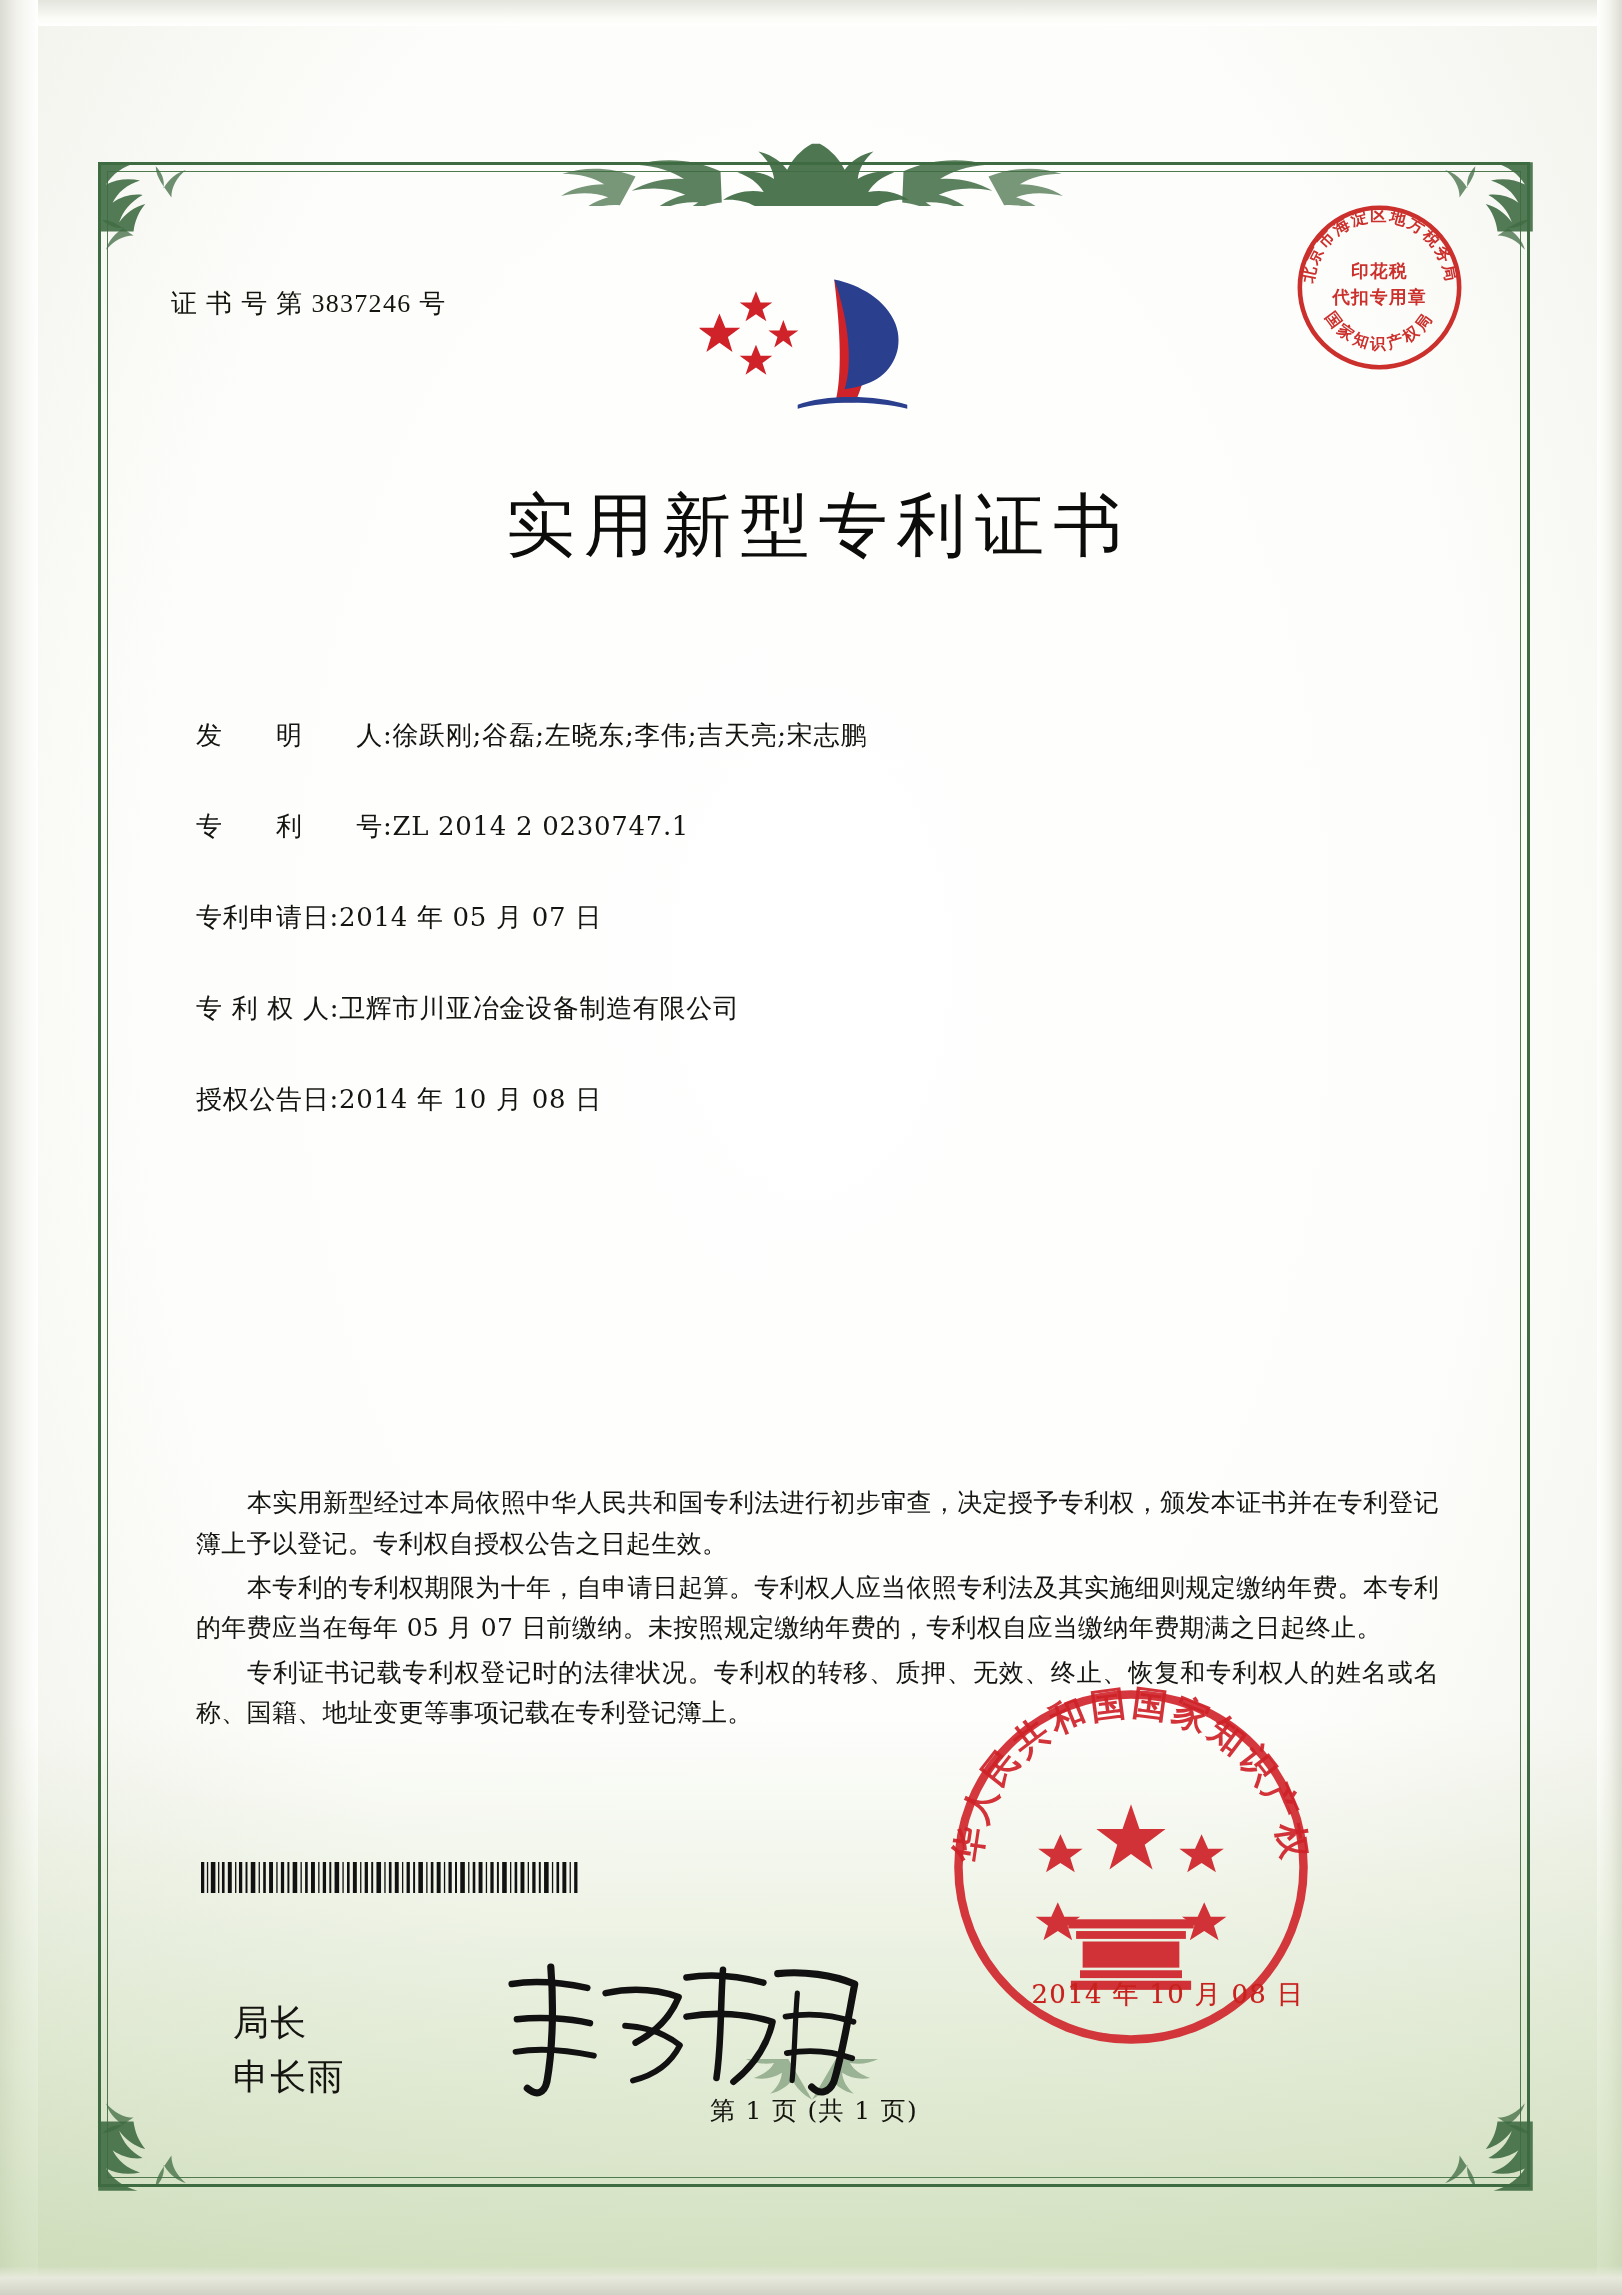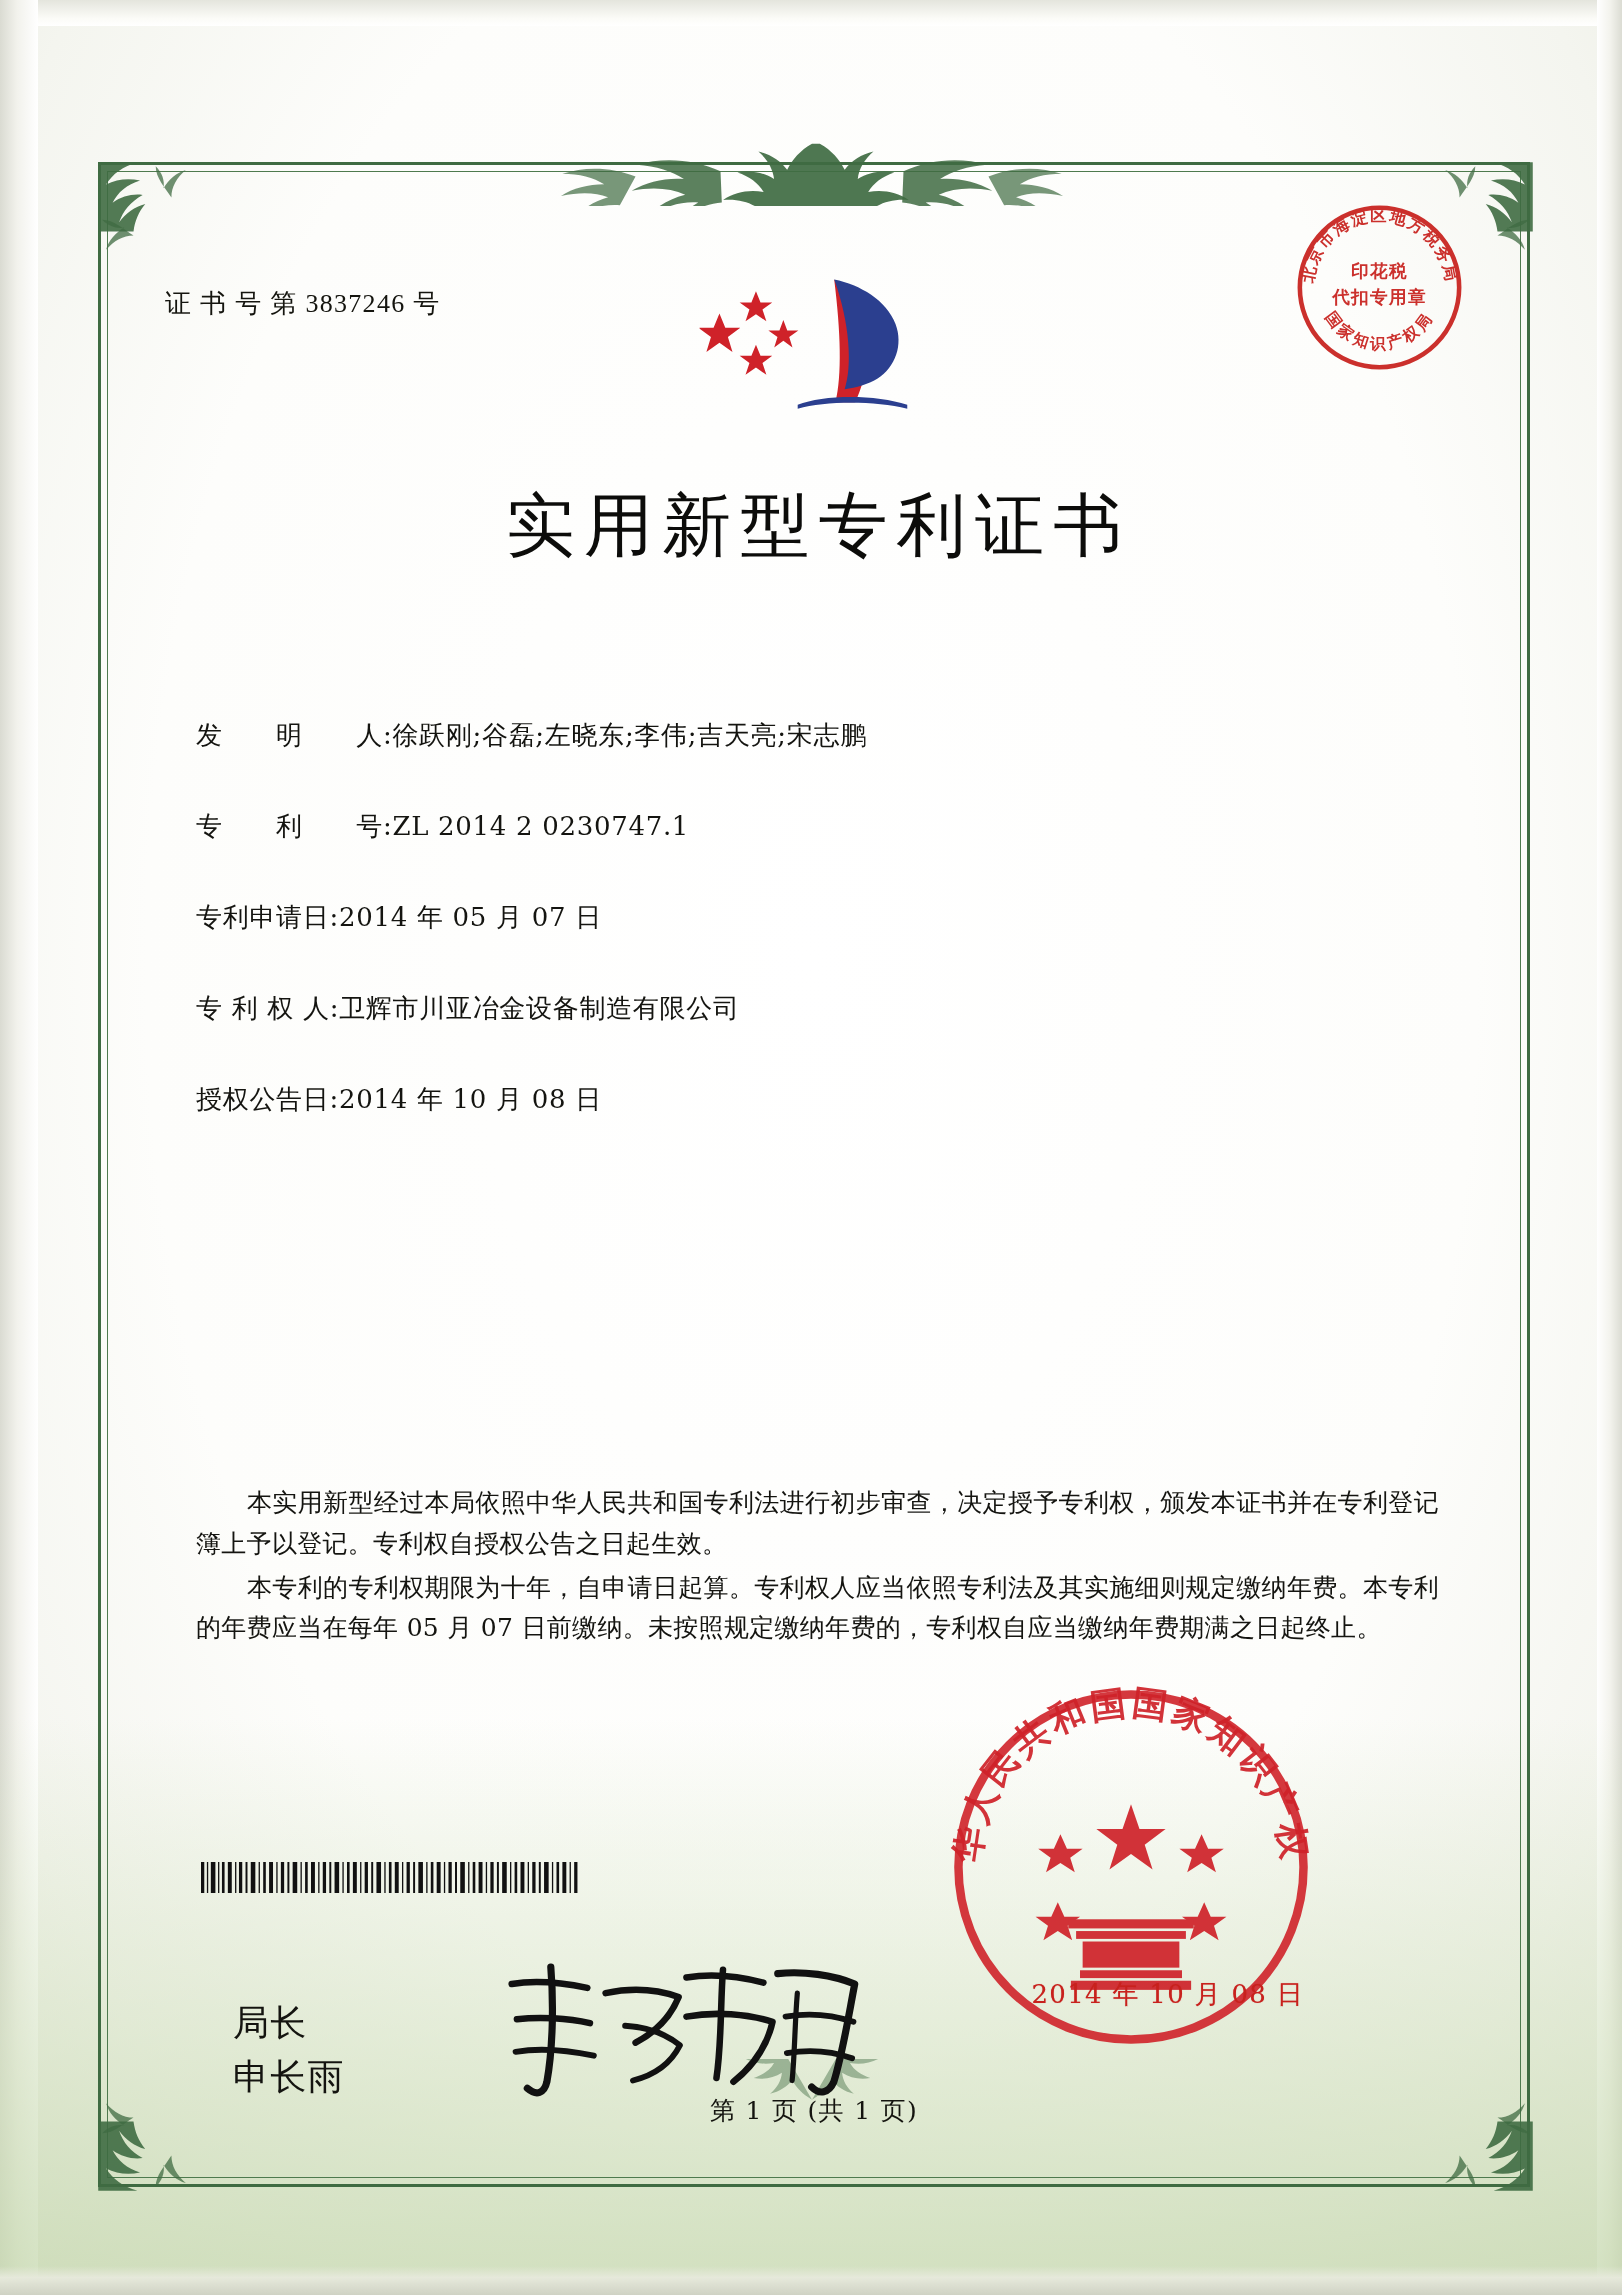--- a/index.html
+++ b/index.html
@@ -104,21 +104,21 @@
   .content {
     position: absolute;
     left: 98px;
     top: 162px;
     width: 1432px;
     height: 2025px;
   }
 
   .cert-no {
     position: absolute;
-    left: 67px;
+    left: 73px;
     top: 124px;
     font-size: 26px;
     letter-spacing: 1.3px;
     color: #15150f;
     white-space: nowrap;
   }
 
   
   .logo {
     position: absolute;
@@ -378,20 +378,21 @@
       </div>
       <div class="field">
         <span class="label">授权公告日:</span>
         <span class="value">2014 年 10 月 08 日</span>
       </div>
     </div>
 
     <div class="paras">
       <p class="para">本实用新型经过本局依照中华人民共和国专利法进行初步审查，决定授予专利权，颁发本证书并在专利登记簿上予以登记。专利权自授权公告之日起生效。</p>
       <p class="para">本专利的专利权期限为十年，自申请日起算。专利权人应当依照专利法及其实施细则规定缴纳年费。本专利的年费应当在每年 05 月 07 日前缴纳。未按照规定缴纳年费的，专利权自应当缴纳年费期满之日起终止。</p>
+      <p class="para">专利证书记载专利权登记时的法律状况。专利权的转移、质押、无效、终止、恢复和专利权人的姓名或名称、国籍、地址变更等事项记载在专利登记簿上。</p>
     </div>
 
     <div class="barcode">
       <svg viewBox="0 0 640 48" width="419" height="31" preserveAspectRatio="none">
         <g fill="#111">
           <rect x="0" y="0" width="5" height="48"></rect>
             <rect x="9" y="0" width="2" height="48"></rect>
           <rect x="15" y="0" width="7" height="48"></rect>
             <rect x="26" y="0" width="2" height="48"></rect>
           <rect x="32" y="0" width="4" height="48"></rect>

